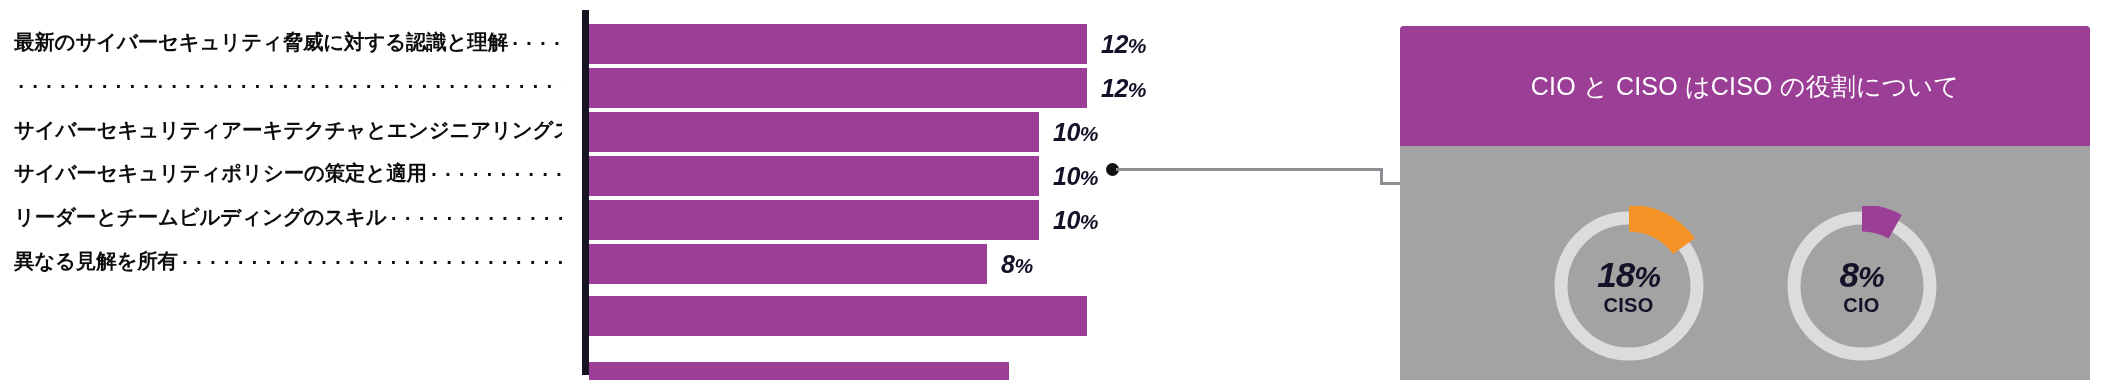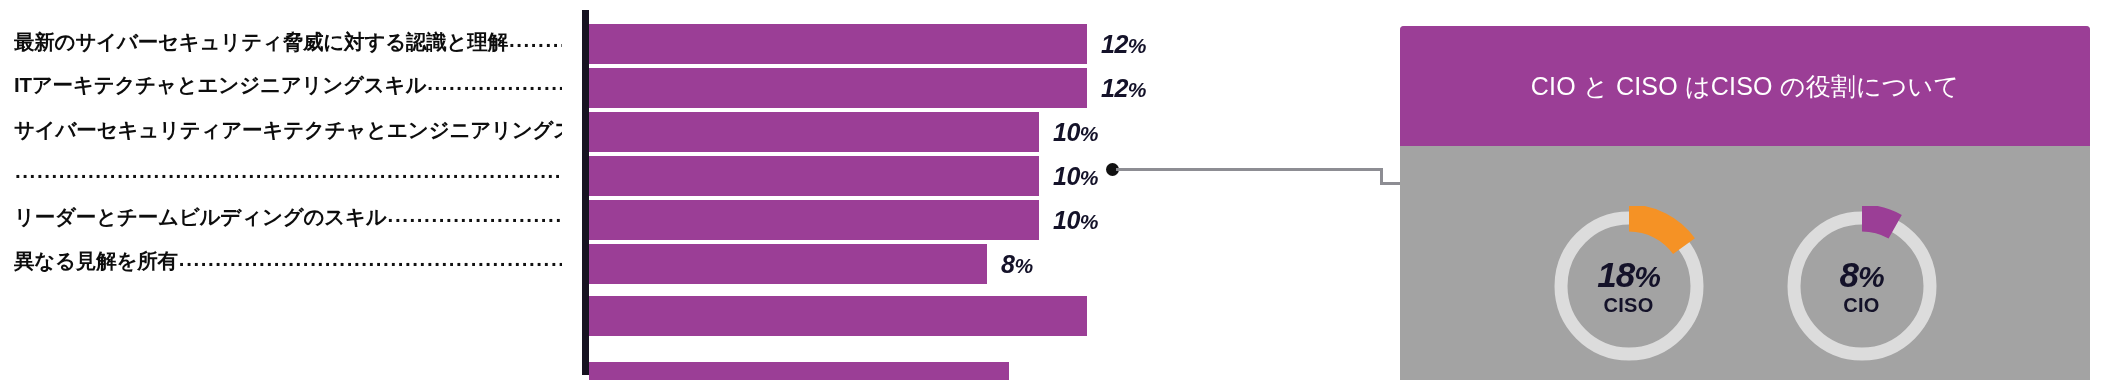--- a/index.html
+++ b/index.html
@@ -14,20 +14,21 @@
   .stage{position:absolute;left:0;top:0;width:2101px;height:380px;}
 
   
   .labels{position:absolute;left:0;top:0;width:565px;height:380px;}
   .lbl-row{
     position:absolute;left:14px;width:548px;height:30px;
     display:flex;align-items:center;
     white-space:nowrap;overflow:hidden;
     font-size:20.5px;font-weight:700;color:#0d0d0d;
     letter-spacing:-0.2px;
+    font-family:Liberation Mono, monospace;
   }
   .lbl-row .txt{flex:0 0 auto;}
   .lbl-row .dots{
     flex:1 1 auto;overflow:hidden;height:100%;
     display:flex;align-items:center;
     margin-left:1px;
     font-size:20.5px;font-weight:700;color:#111;
     letter-spacing:1.6px;
     line-height:1;
   }
@@ -113,32 +114,32 @@
 <div class="stage">
 
   <div class="labels">
     <div class="lbl-row" style="top:27px">
       <span class="txt">最新のサイバーセキュリティ脅威に対する認識と理解</span>
       <span class="dots">
           <span>......................................................................................................................................</span>
         </span>
     </div>
     <div class="lbl-row" style="top:70px">
-      <span class="txt">ITアーキテクチャとエンジニアリングスキル</span>
       <span class="dots">
           <span>......................................................................................................................................</span>
         </span>
     </div>
     <div class="lbl-row" style="top:115px">
       <span class="txt">サイバーセキュリティアーキテクチャとエンジニアリングスキル</span>
       <span class="dots">
           <span>......................................................................................................................................</span>
         </span>
     </div>
     <div class="lbl-row" style="top:158px">
+      <span class="txt">サイバーセキュリティポリシーの策定と適用</span>
       <span class="dots">
           <span>......................................................................................................................................</span>
         </span>
     </div>
     <div class="lbl-row" style="top:202px">
       <span class="txt">リーダーとチームビルディングのスキル</span>
       <span class="dots">
           <span>......................................................................................................................................</span>
         </span>
     </div>

